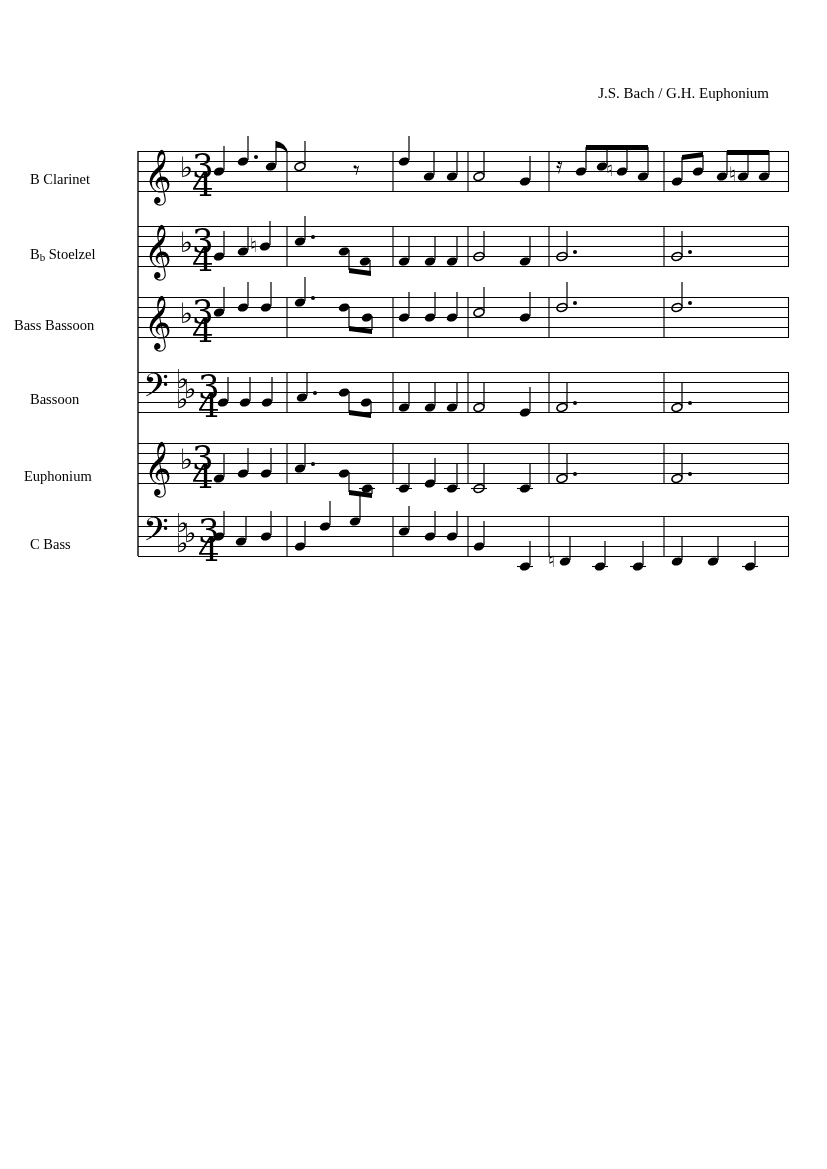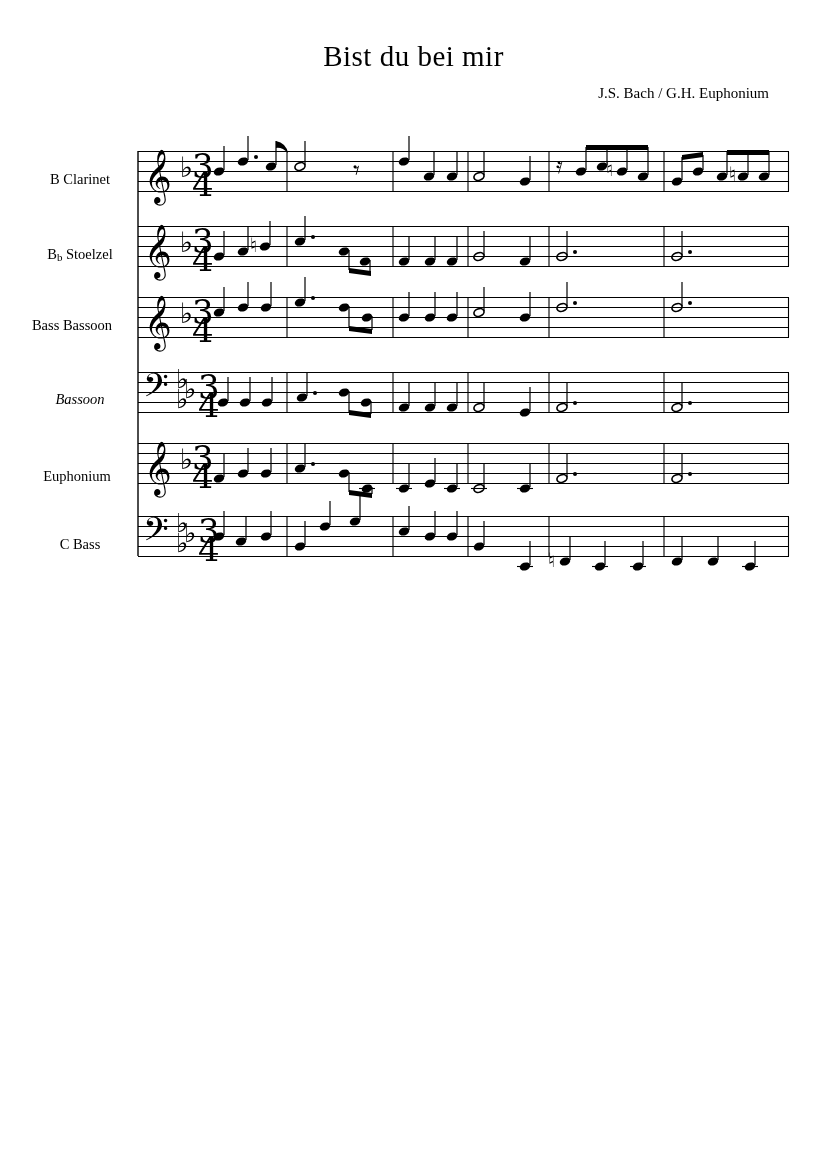--- a/index.html
+++ b/index.html
@@ -30,21 +30,21 @@
   #composer {
     position: absolute;
     top: 85px;
     right: 58px;
     font-size: 15px;
     text-align: right;
   }
   .stave-label {
     position: absolute;
     font-size: 14.5px;
-    text-align: center;
+    text-align: left;
     white-space: nowrap;
   }
   .stave-label sub {
     font-size: 11px;
     vertical-align: -2px;
   }
   svg.music {
     position: absolute;
     left: 0;
     top: 0;
@@ -60,27 +60,26 @@
   .nh { fill: #000; }
   .nh-open { fill: none; stroke: #000; stroke-width: 1.7; }
   .dot { fill: #000; }
   .glyph { font-family: "DejaVu Serif", serif; fill: #000; }
 </style>
 </head>
 <body>
 
 <div id="page">
 
-  <div id="title">Bist du bei mir</div>
   <div id="composer">J.S. Bach / G.H. Euphonium</div>
 
   <div class="stave-label" style="top:171px; left:30px; width:100px;">B Clarinet</div>
   <div class="stave-label" style="top:246px; left:30px; width:100px;"><span>B</span><sub>b</sub><span> Stoelzel</span></div>
   <div class="stave-label" style="top:317px; left:14px; width:116px;">Bass Bassoon</div>
-  <div class="stave-label" style="top:391px; left:30px; width:100px;font-style:italic;">Bassoon</div>
+  <div class="stave-label" style="top:391px; left:30px; width:100px;">Bassoon</div>
   <div class="stave-label" style="top:462px; left:24px; width:106px;margin-top:6px;">Euphonium</div>
   <div class="stave-label" style="top:536px; left:30px; width:100px;">C Bass</div>
 
   <svg class="music" width="827" height="1169" viewBox="0 0 827 1169">
 
     <g>
       <line class="brace-line" x1="138" y1="151" x2="138" y2="556"></line>
     </g>
 
     <g>

